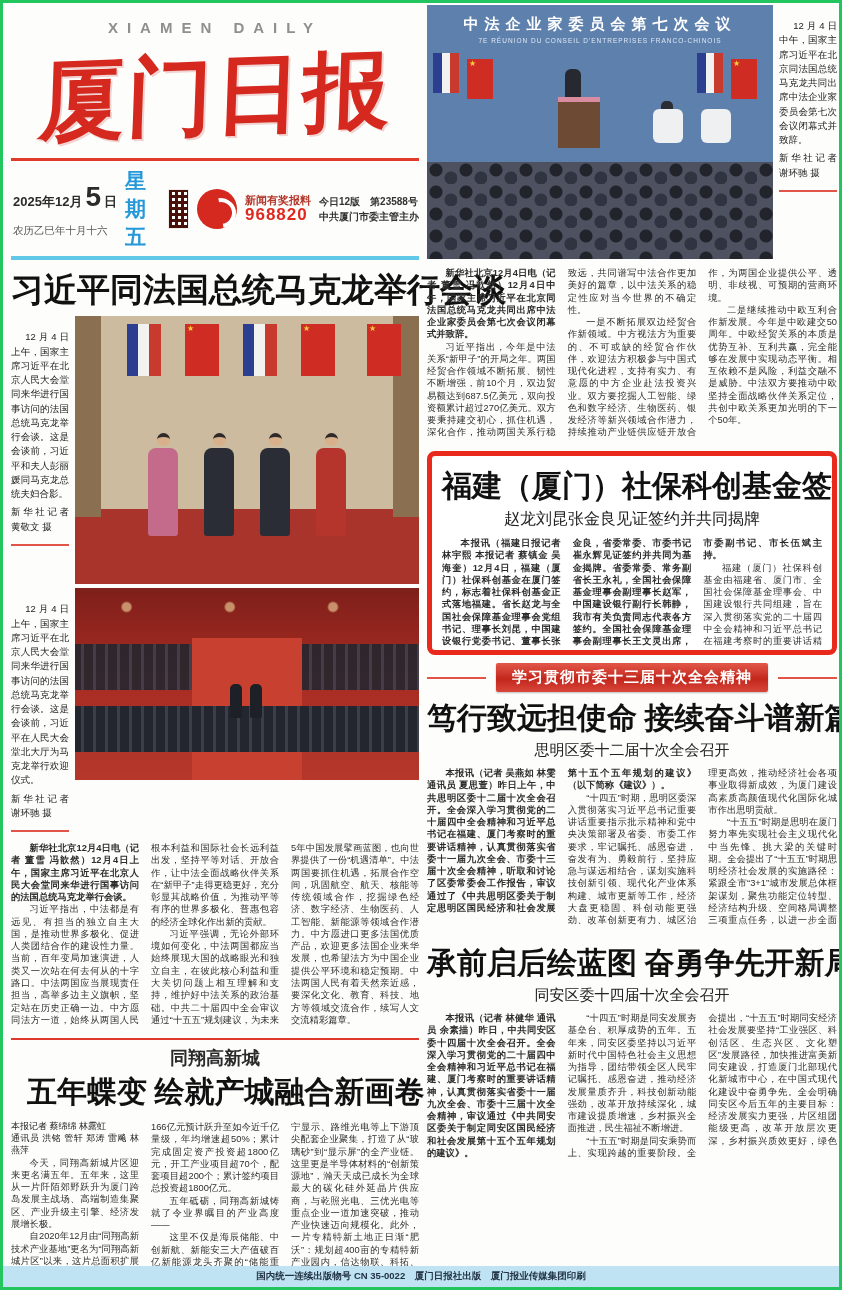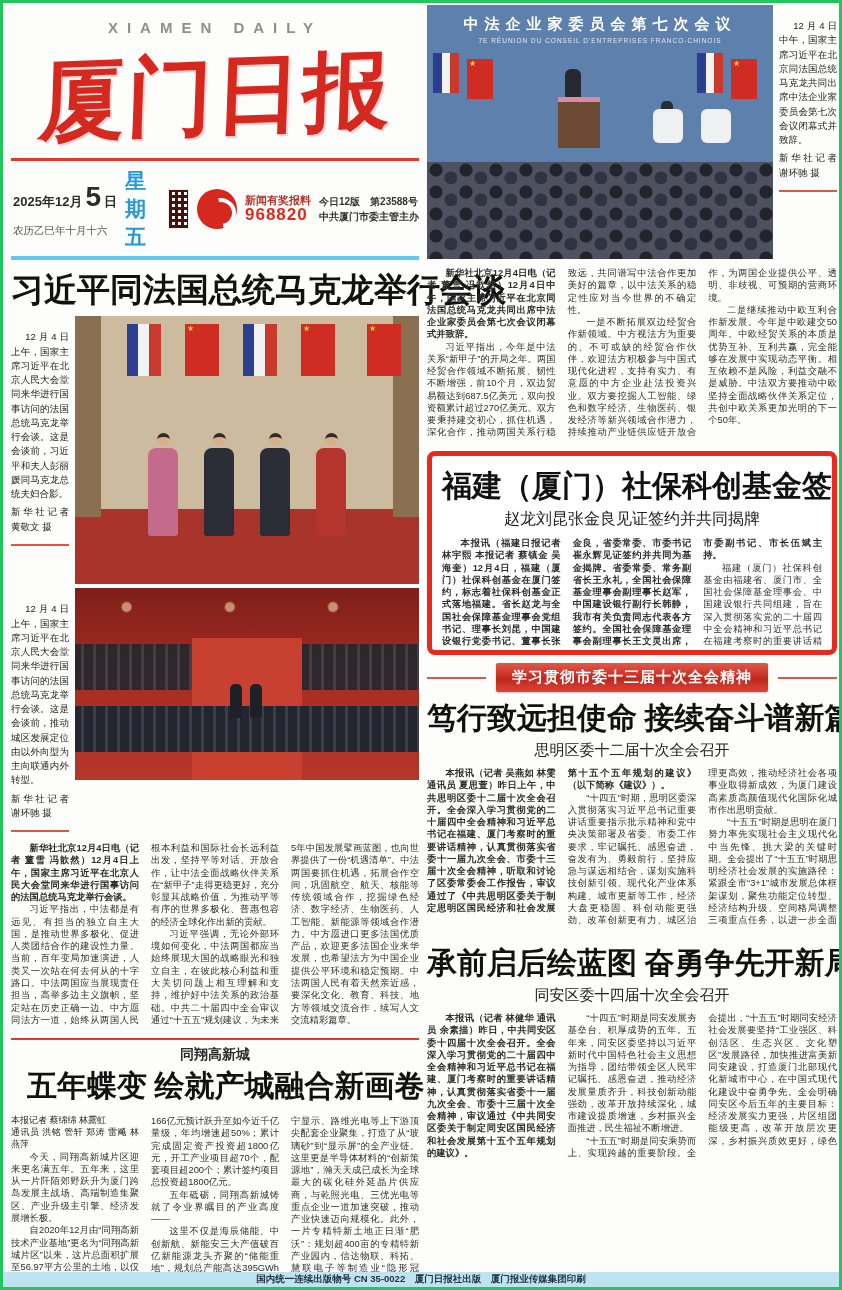--- a/index.html
+++ b/index.html
@@ -100,21 +100,21 @@
   .cols p{margin:0;text-indent:2em;}
   .cols p.noind{text-indent:0;}
   .cols .lede{font-weight:bold;}
   .cols-leadleft{height:186px;margin-top:10px;}
   .cols-right{height:178px;margin-top:8px;}
   .byline{font-size:9px;color:#222;}
 
   .red-sep{border:none;height:2px;background:#e0382c;margin:10px 0 6px;}
 
   
-  .kicker{text-align:center;font-size:14px;font-weight:bold;margin-top:2px;}
+  .kicker{text-align:center;font-size:18px;font-weight:bold;margin-top:2px;}
   .tx-title{margin:2px 16px 8px;text-align:center;font-size:30px;font-weight:900;
             font-family:"Liberation Serif","DejaVu Serif",serif;color:#111;white-space:nowrap;}
   .cols-tx{height:238px;}
 
   
   .fund-box{margin-top:6px;border:5px solid #e8291c;border-radius:8px;padding:8px 10px 9px;box-sizing:border-box;height:204px;overflow:hidden;background:#fff;}
   .fund-title{text-align:center;font-size:30px;font-weight:900;font-family:"Liberation Serif","DejaVu Serif",serif;
               color:#111;margin:2px 0 2px;white-space:nowrap;}
   .fund-sub{text-align:center;font-size:16px;color:#222;margin:0 0 7px;}
   .cols-fund{height:118px;}
@@ -126,21 +126,21 @@
           padding:5px 16px;letter-spacing:1px;border-radius:2px;box-shadow:0 1px 2px rgba(0,0,0,.25);}
 
   
   .sec-title{text-align:center;font-size:30px;font-weight:900;font-family:"Liberation Serif","DejaVu Serif",serif;
              color:#111;margin:6px 0 2px;white-space:nowrap;}
   .sec-sub{text-align:center;font-size:15px;color:#222;margin:0 0 7px;}
   .cols-sm{height:170px;}
   .cols-ta{height:148px;}
 
   
-  .footer{position:absolute;left:0;right:0;bottom:0;height:15px;background:#bfe3f2;
+  .footer{position:absolute;left:0;right:0;bottom:0;height:21px;background:#bfe3f2;
           display:flex;align-items:center;justify-content:center;font-size:9.5px;color:#234;font-weight:bold;}
 </style>
 </head>
 <body>
 
 <div class="page">
 
   <div class="col-left">
 
     <header>
@@ -203,21 +203,21 @@
           <div class="person">
               <div class="p-head"></div>
               <div class="p-body" style="background:#b5342c"></div>
             </div>
         </div>
       </div>
     </div>
 
     <div class="photo-row">
       <div class="cap-col">
-        <p class="cap">12月4日上午，国家主席习近平在北京人民大会堂同来华进行国事访问的法国总统马克龙举行会谈。这是会谈前，推动城区发展定位由以外向型为主向联通内外转型。</p>
+        <p class="cap">12月4日上午，国家主席习近平在北京人民大会堂同来华进行国事访问的法国总统马克龙举行会谈。这是会谈前，习近平在人民大会堂北大厅为马克龙举行欢迎仪式。</p>
         <p class="credit">新华社记者 谢环驰 摄</p>
         <div class="cap-rule"></div>
       </div>
       <div class="photo photo-guard">
         <div class="glow"></div>
         <div class="guard-band gb1"></div>
         <div class="carpet"></div>
         <div class="guard-band gb2"></div>
         <div class="walker w1"></div>
         <div class="walker w2"></div>

